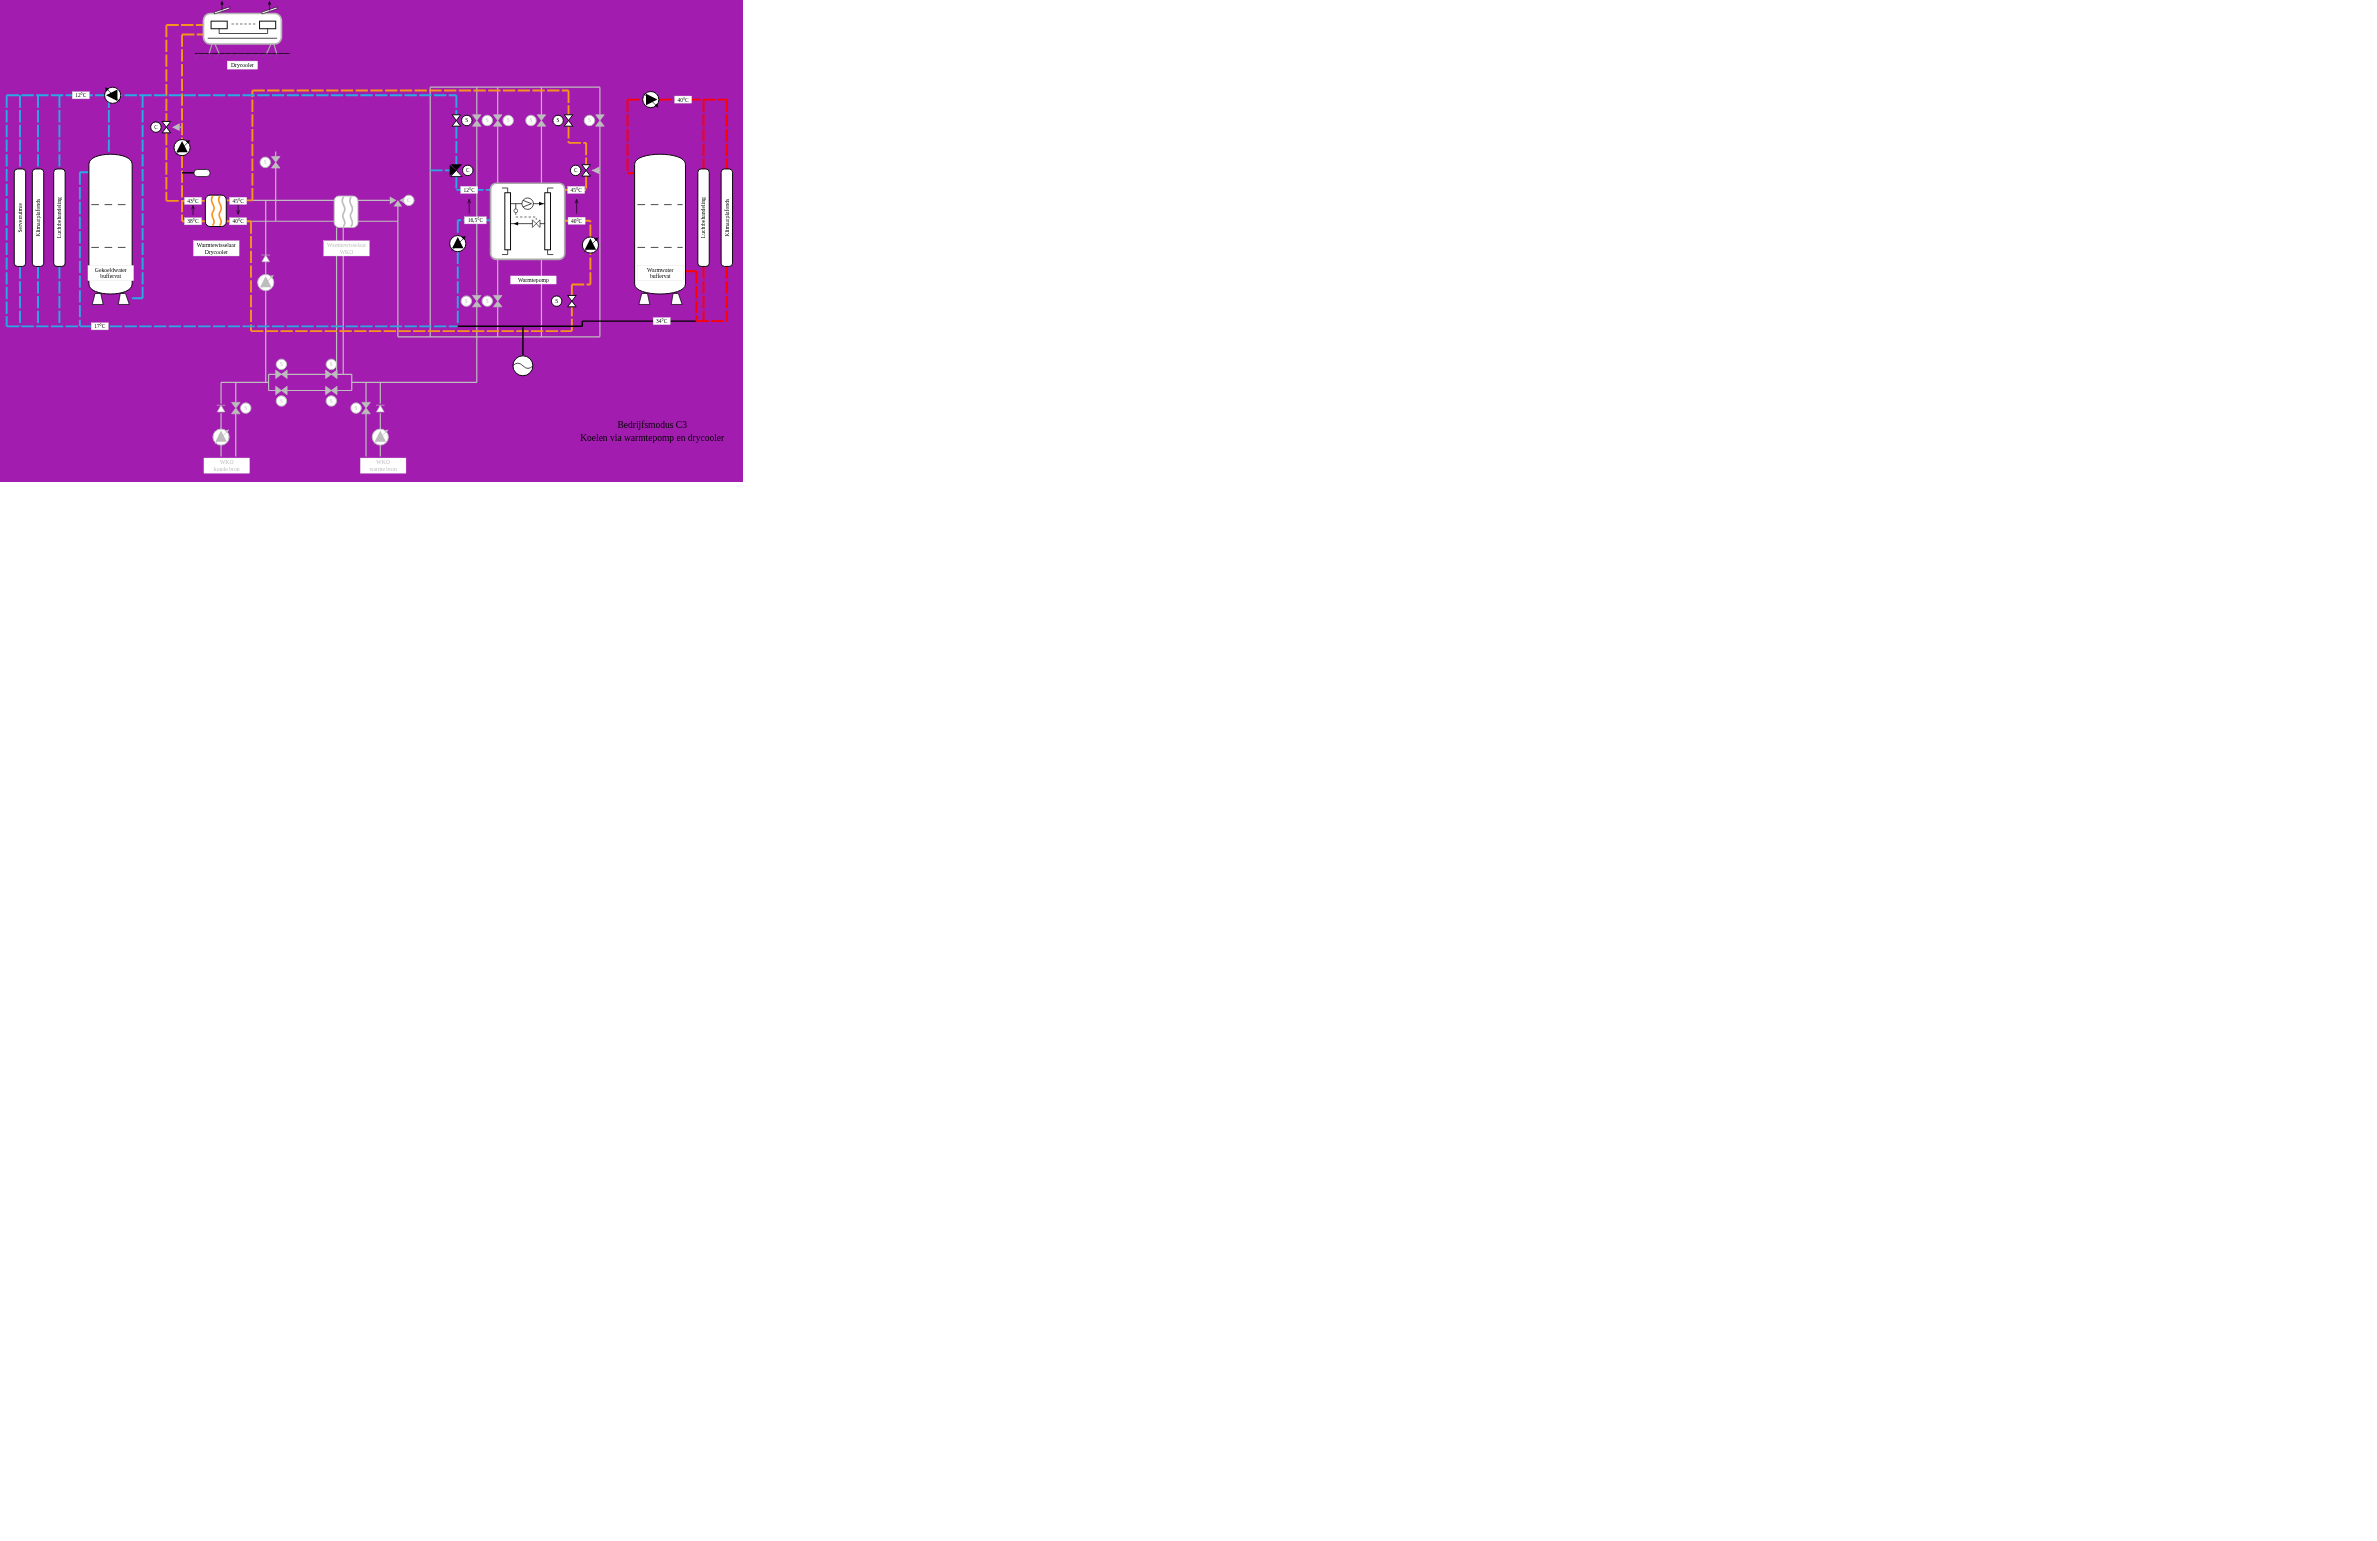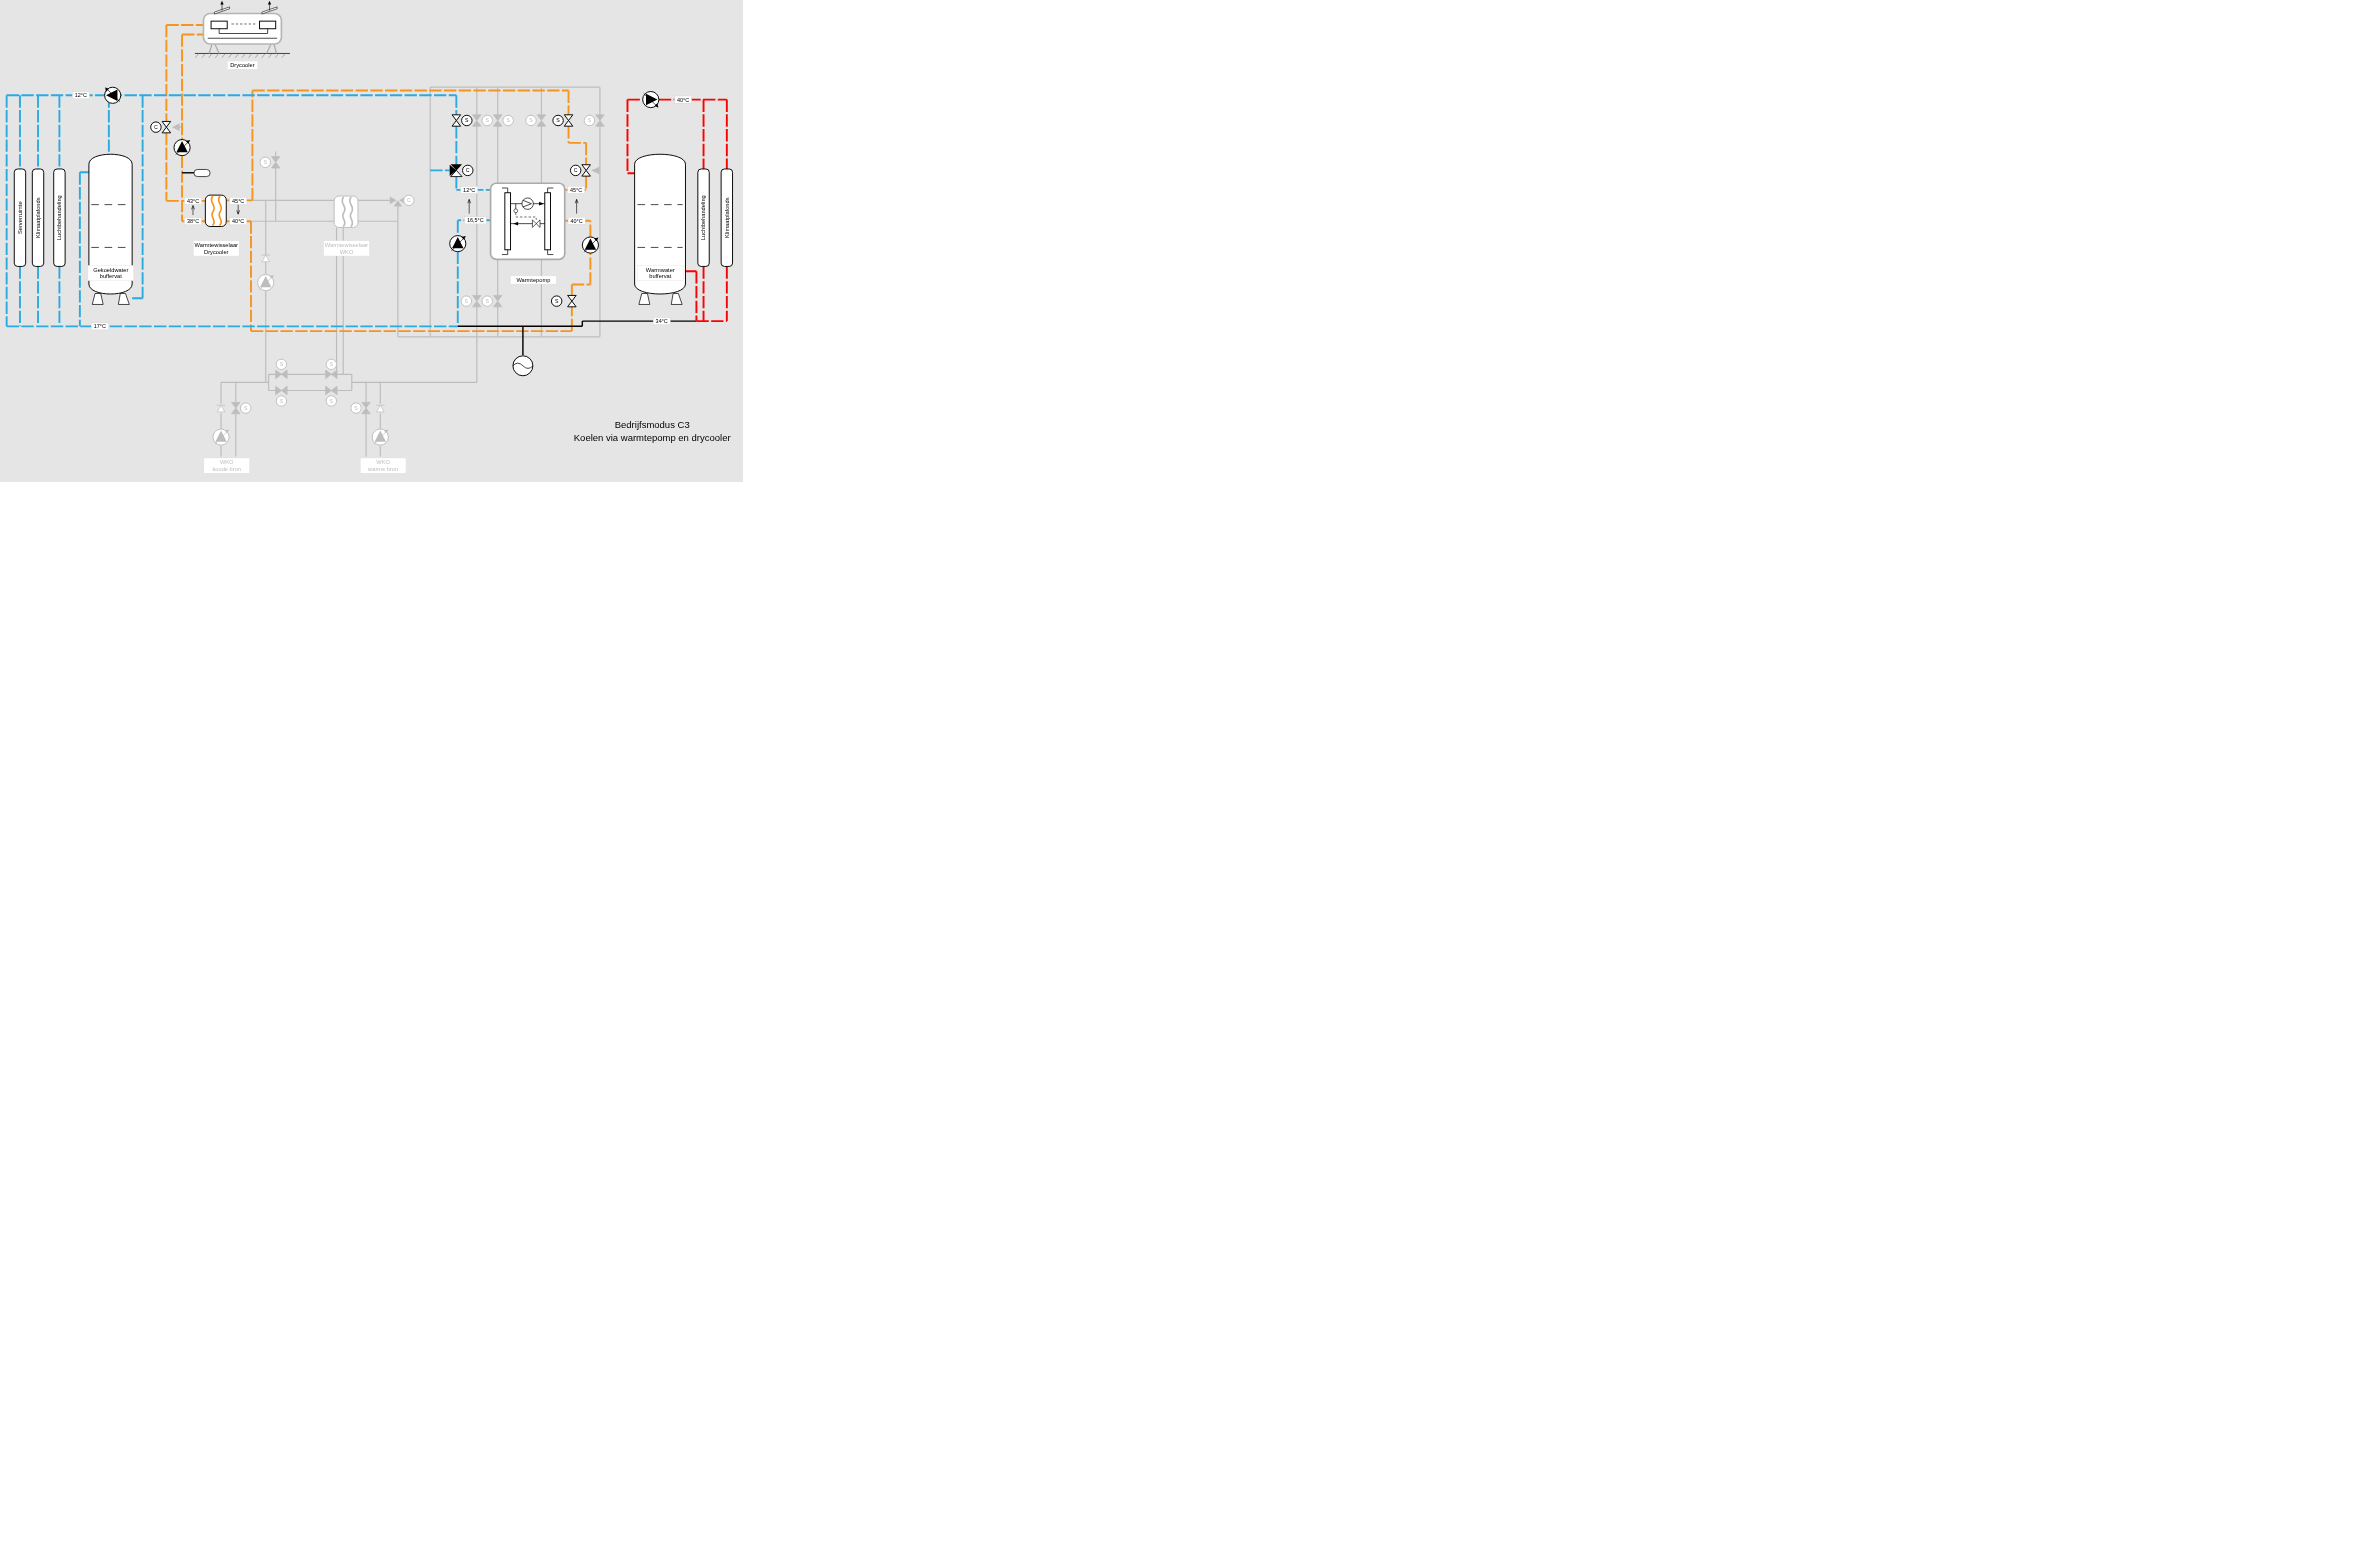--- a/index.html
+++ b/index.html
@@ -1,17 +1,17 @@
 <!DOCTYPE html>
 <html style="font-size:7.6px"><head>
 <meta charset="utf-8">
 <style>
   html,body{margin:0;padding:0;background:#fff;}
-  #stage{position:relative;width:743px;height:482px;background:#e5e5e5;
-         font-family:Liberation Sans, sans-serif;}
+  #stage{position:relative;width:743px;height:482px;background:#a21caf;
+         font-family:Liberation Serif, serif;}
   svg{position:absolute;left:0;top:0;}
   .p-blue  {stroke:#29ABE2;stroke-width:4;fill:none;stroke-dasharray:26 5;}
   .p-orange{stroke:#F7941E;stroke-width:4;fill:none;stroke-dasharray:26 5;}
   .p-red   {stroke:#FF0000;stroke-width:4;fill:none;stroke-dasharray:26 5;}
   .p-grey  {stroke:#BDBDBD;stroke-width:2.5;fill:none;}
   .p-black {stroke:#000000;stroke-width:3;fill:none;}
   .thin    {stroke:#000;stroke-width:1.5;fill:none;}
   .thin-d  {stroke:#000;stroke-width:1.2;fill:none;stroke-dasharray:5 4;}
   .tank    {fill:#fff;stroke:#000;stroke-width:2;}
   .tankdash{stroke:#000;stroke-width:1.5;fill:none;stroke-dasharray:16 12;}

